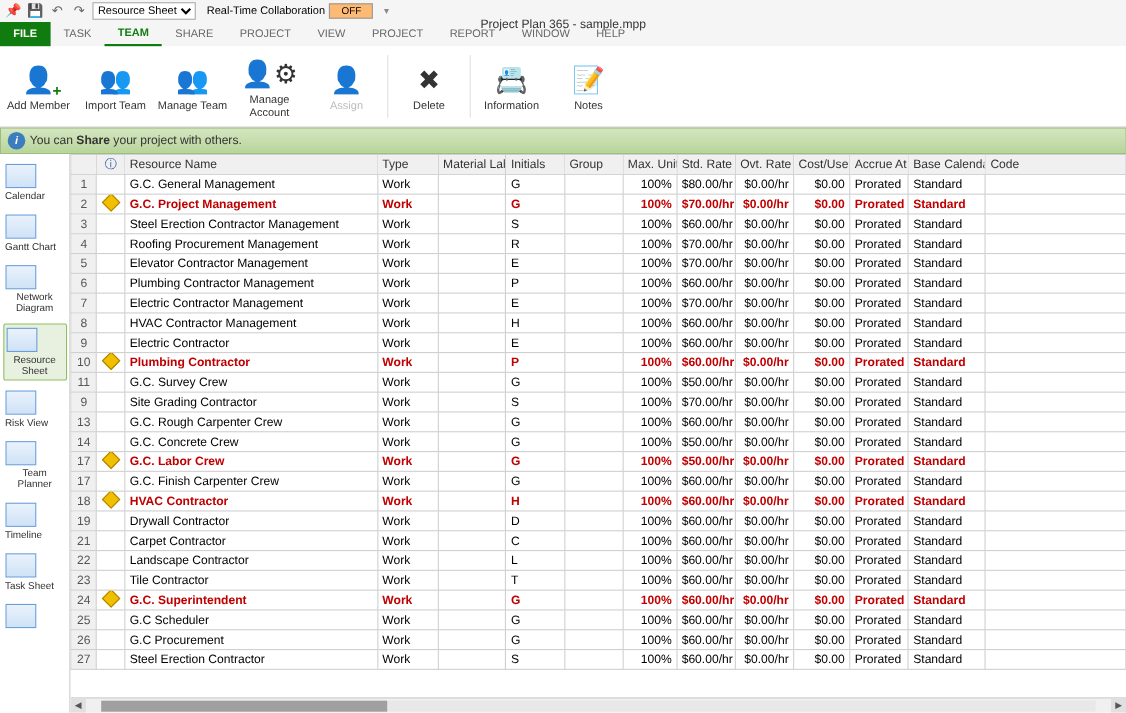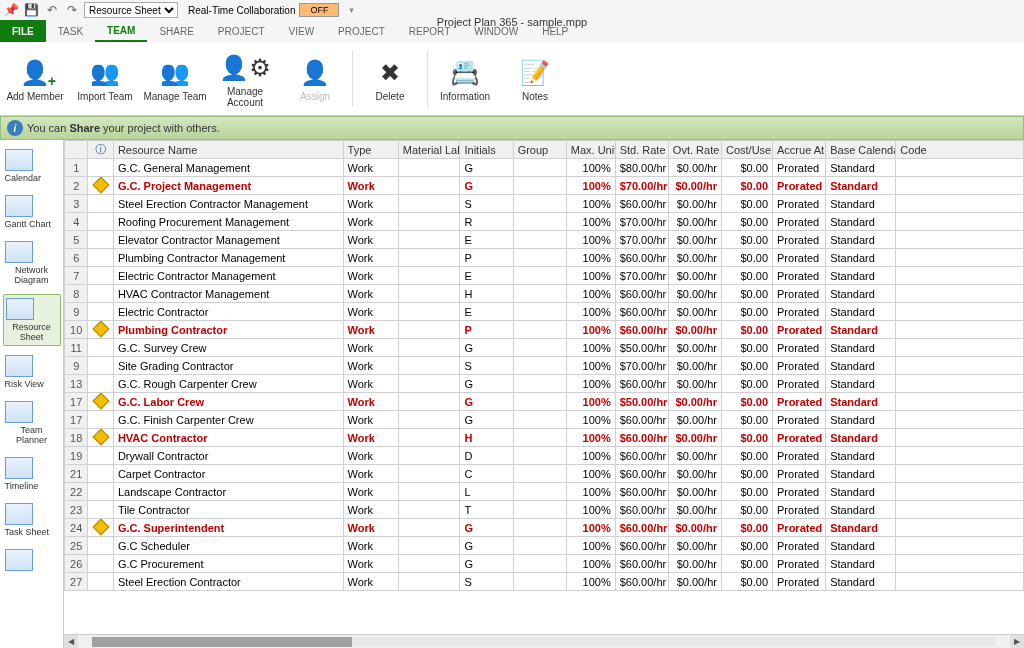--- a/index.html
+++ b/index.html
@@ -391,20 +391,36 @@
               <td class="data">G</td>
               <td class="data"></td>
               <td class="data num">100%</td>
               <td class="data num">$60.00/hr</td>
               <td class="data num">$0.00/hr</td>
               <td class="data num">$0.00</td>
               <td class="data">Prorated</td>
               <td class="data">Standard</td>
               <td class="data"></td>
             </tr>
+            <tr>
+              <td class="rownum">14</td>
+              <td style="text-align: center;"></td>
+              <td class="data">G.C. Concrete Crew</td>
+              <td class="data">Work</td>
+              <td class="data"></td>
+              <td class="data">G</td>
+              <td class="data"></td>
+              <td class="data num">100%</td>
+              <td class="data num">$50.00/hr</td>
+              <td class="data num">$0.00/hr</td>
+              <td class="data num">$0.00</td>
+              <td class="data">Prorated</td>
+              <td class="data">Standard</td>
+              <td class="data"></td>
+            </tr>
             <tr class="over">
               <td class="rownum">17</td>
               <td style="text-align: center;"><span class="ind-icon"></span></td>
               <td class="data">G.C. Labor Crew</td>
               <td class="data">Work</td>
               <td class="data"></td>
               <td class="data">G</td>
               <td class="data"></td>
               <td class="data num">100%</td>
               <td class="data num">$50.00/hr</td>

